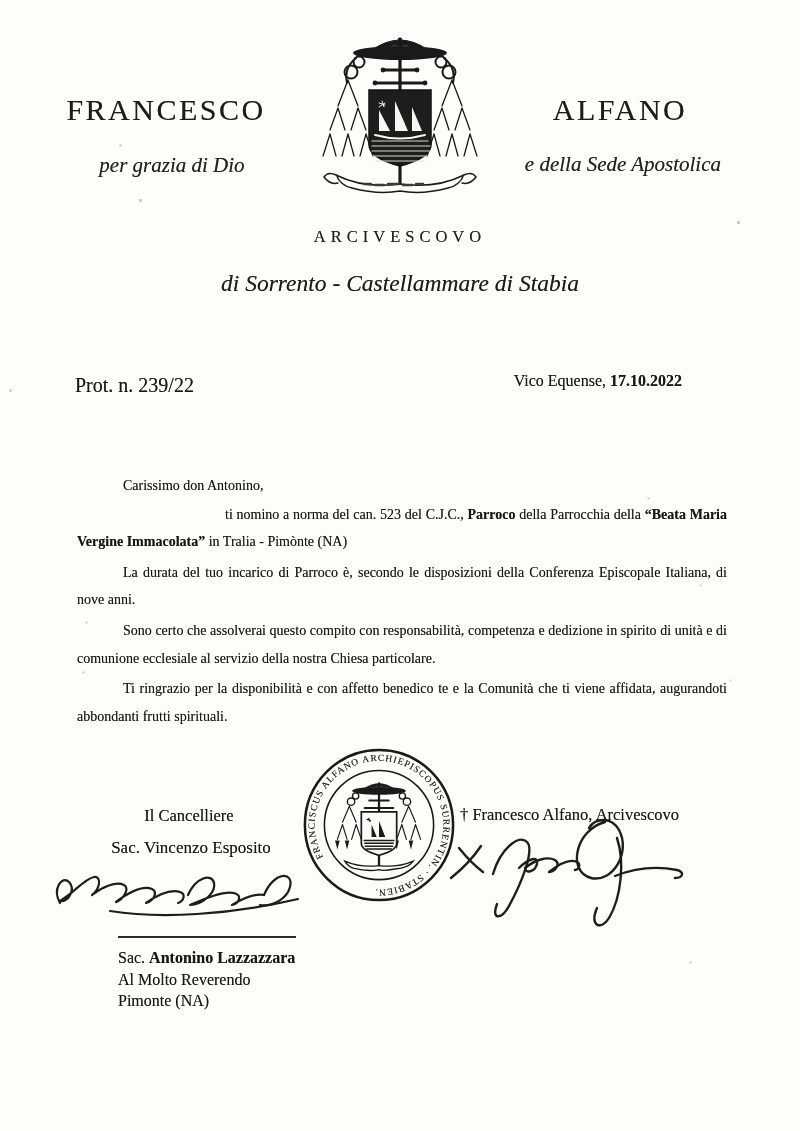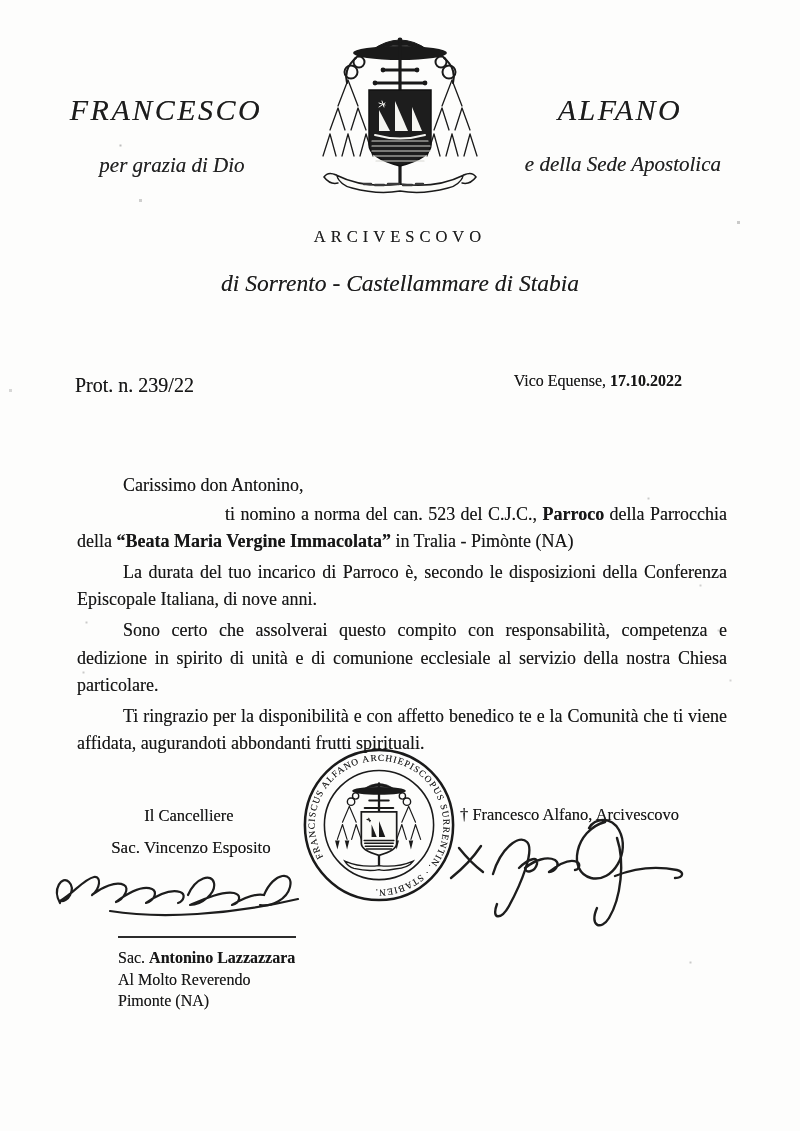--- a/index.html
+++ b/index.html
@@ -7,37 +7,37 @@
     position:relative;width:800px;height:1131px;margin:0 auto;
     background:#fdfdfc;color:#171717;
     font-family:"Liberation Serif","DejaVu Serif",serif;
     text-shadow:0 0 .5px rgba(25,25,25,.55);
     overflow:hidden;
   }
   .abs{position:absolute;}
   .ctr{text-align:center;}
   .b{font-weight:bold;}
 
-  .name{font-size:30px;letter-spacing:2.5px;color:#1c1c1c;font-style:italic;}
+  .name{font-size:30px;letter-spacing:2.5px;color:#1c1c1c;}
   .name-left{left:64px;top:93px;width:204px;}
   .name-right{left:551px;top:93px;width:138px;}
 
   .tagline{font-style:italic;font-size:21px;color:#222;}
   .tag-left{left:91px;top:153px;width:162px;}
   .tag-right{left:515px;top:152px;width:206px;text-align:right;}
 
   .coa{left:312px;top:28px;width:176px;height:172px;}
 
   .rank{left:0;top:227px;width:800px;font-size:16.5px;letter-spacing:5px;color:#1e1e1e;}
   .see{left:0;top:270px;width:800px;font-style:italic;font-size:23.5px;color:#1b1b1b;}
 
   .prot{left:75px;top:374px;font-size:20px;}
   .placedate{right:118px;top:372px;font-size:16px;}
 
-  .body-block{left:77px;top:472px;width:650px;font-size:18px;line-height:27.6px;text-align:justify;}
+  .body-block{left:77px;top:472px;width:650px;font-size:14px;line-height:27.6px;text-align:justify;}
   .body-block p{margin:0;}
   .p-salutation{text-indent:46px;}
   .p-appointment{text-indent:148px;margin-top:1px !important;}
   .p-std{text-indent:46px;margin-top:3px !important;}
 
   .seal{left:300px;top:748px;width:158px;height:156px;}
 
   .chanc-title{left:114px;top:806px;width:150px;font-size:16.5px;}
   .chanc-name{left:106px;top:838px;width:170px;font-size:17px;}
   .chanc-sig{left:50px;top:849px;width:256px;height:74px;}

